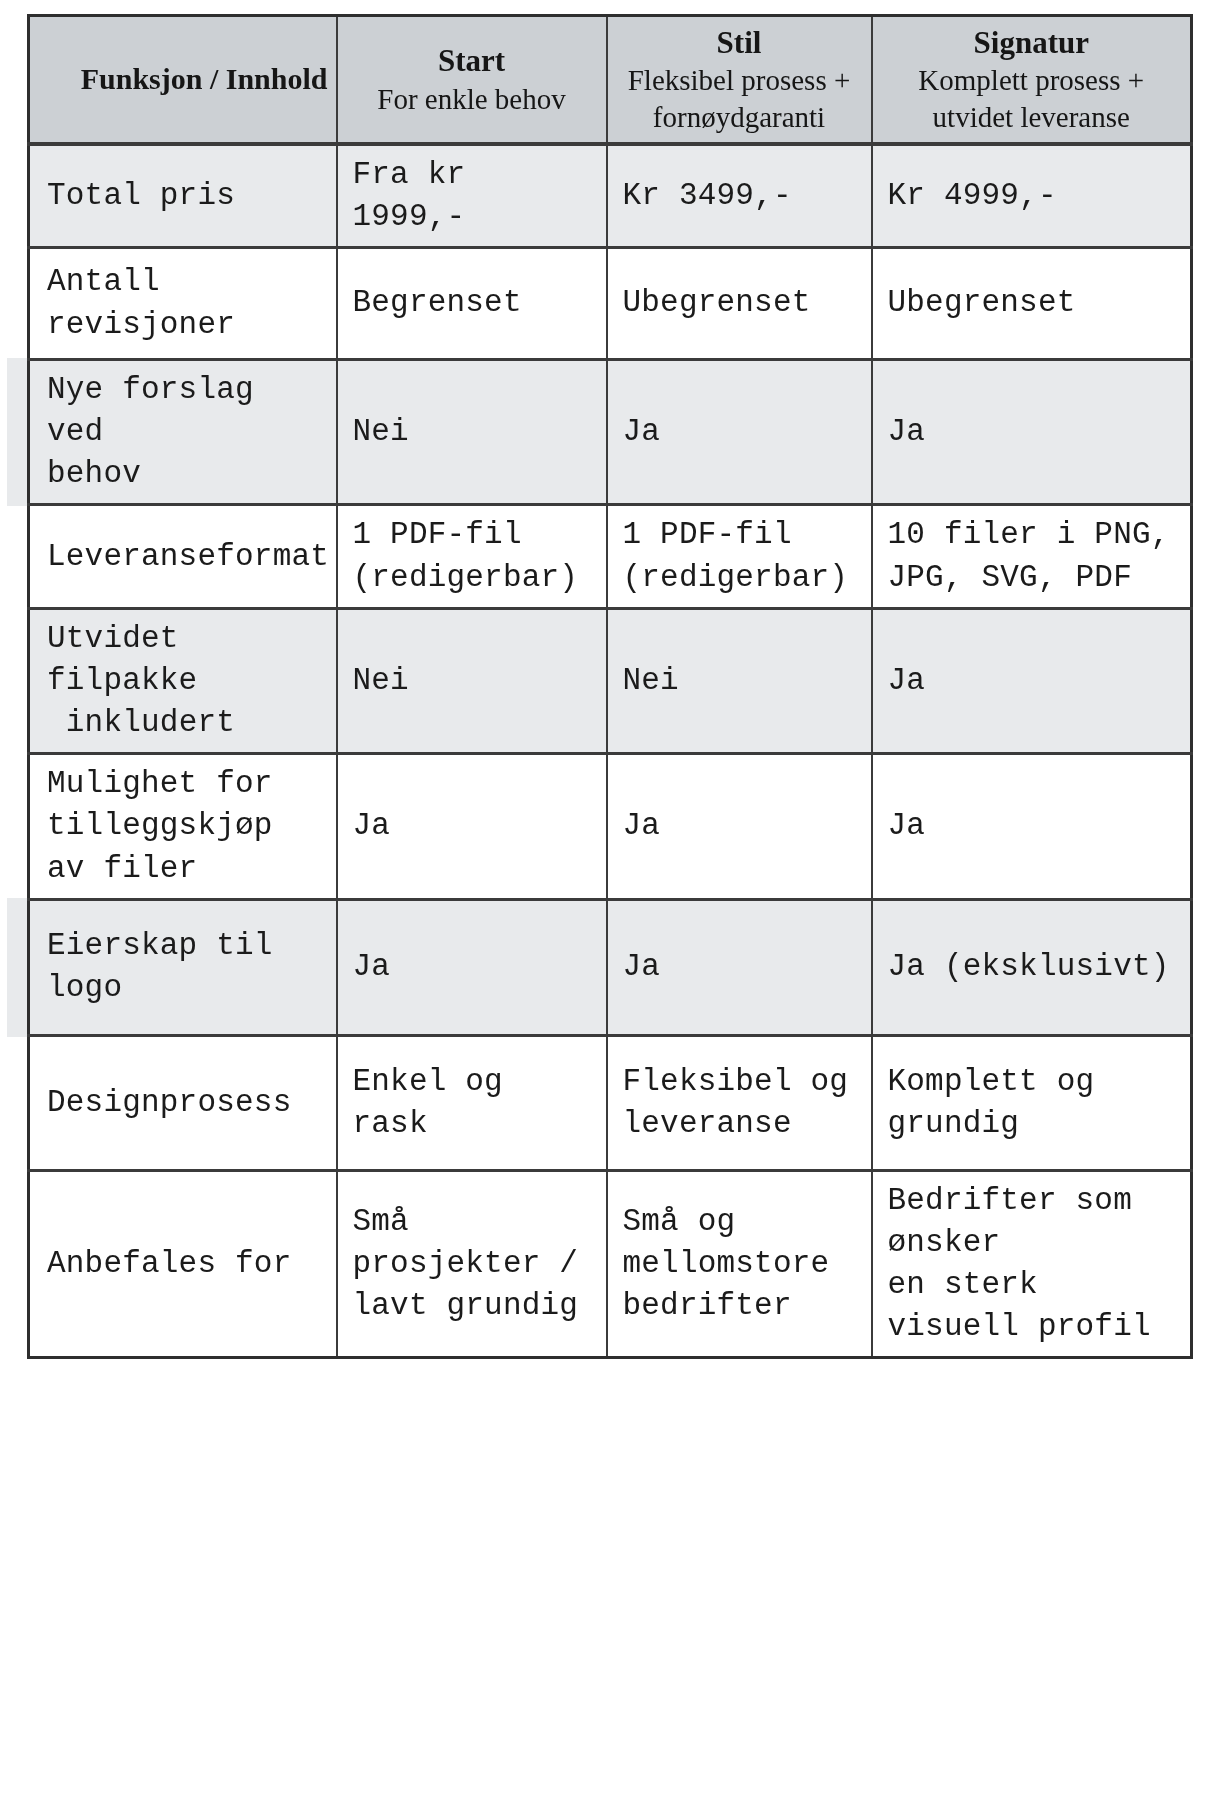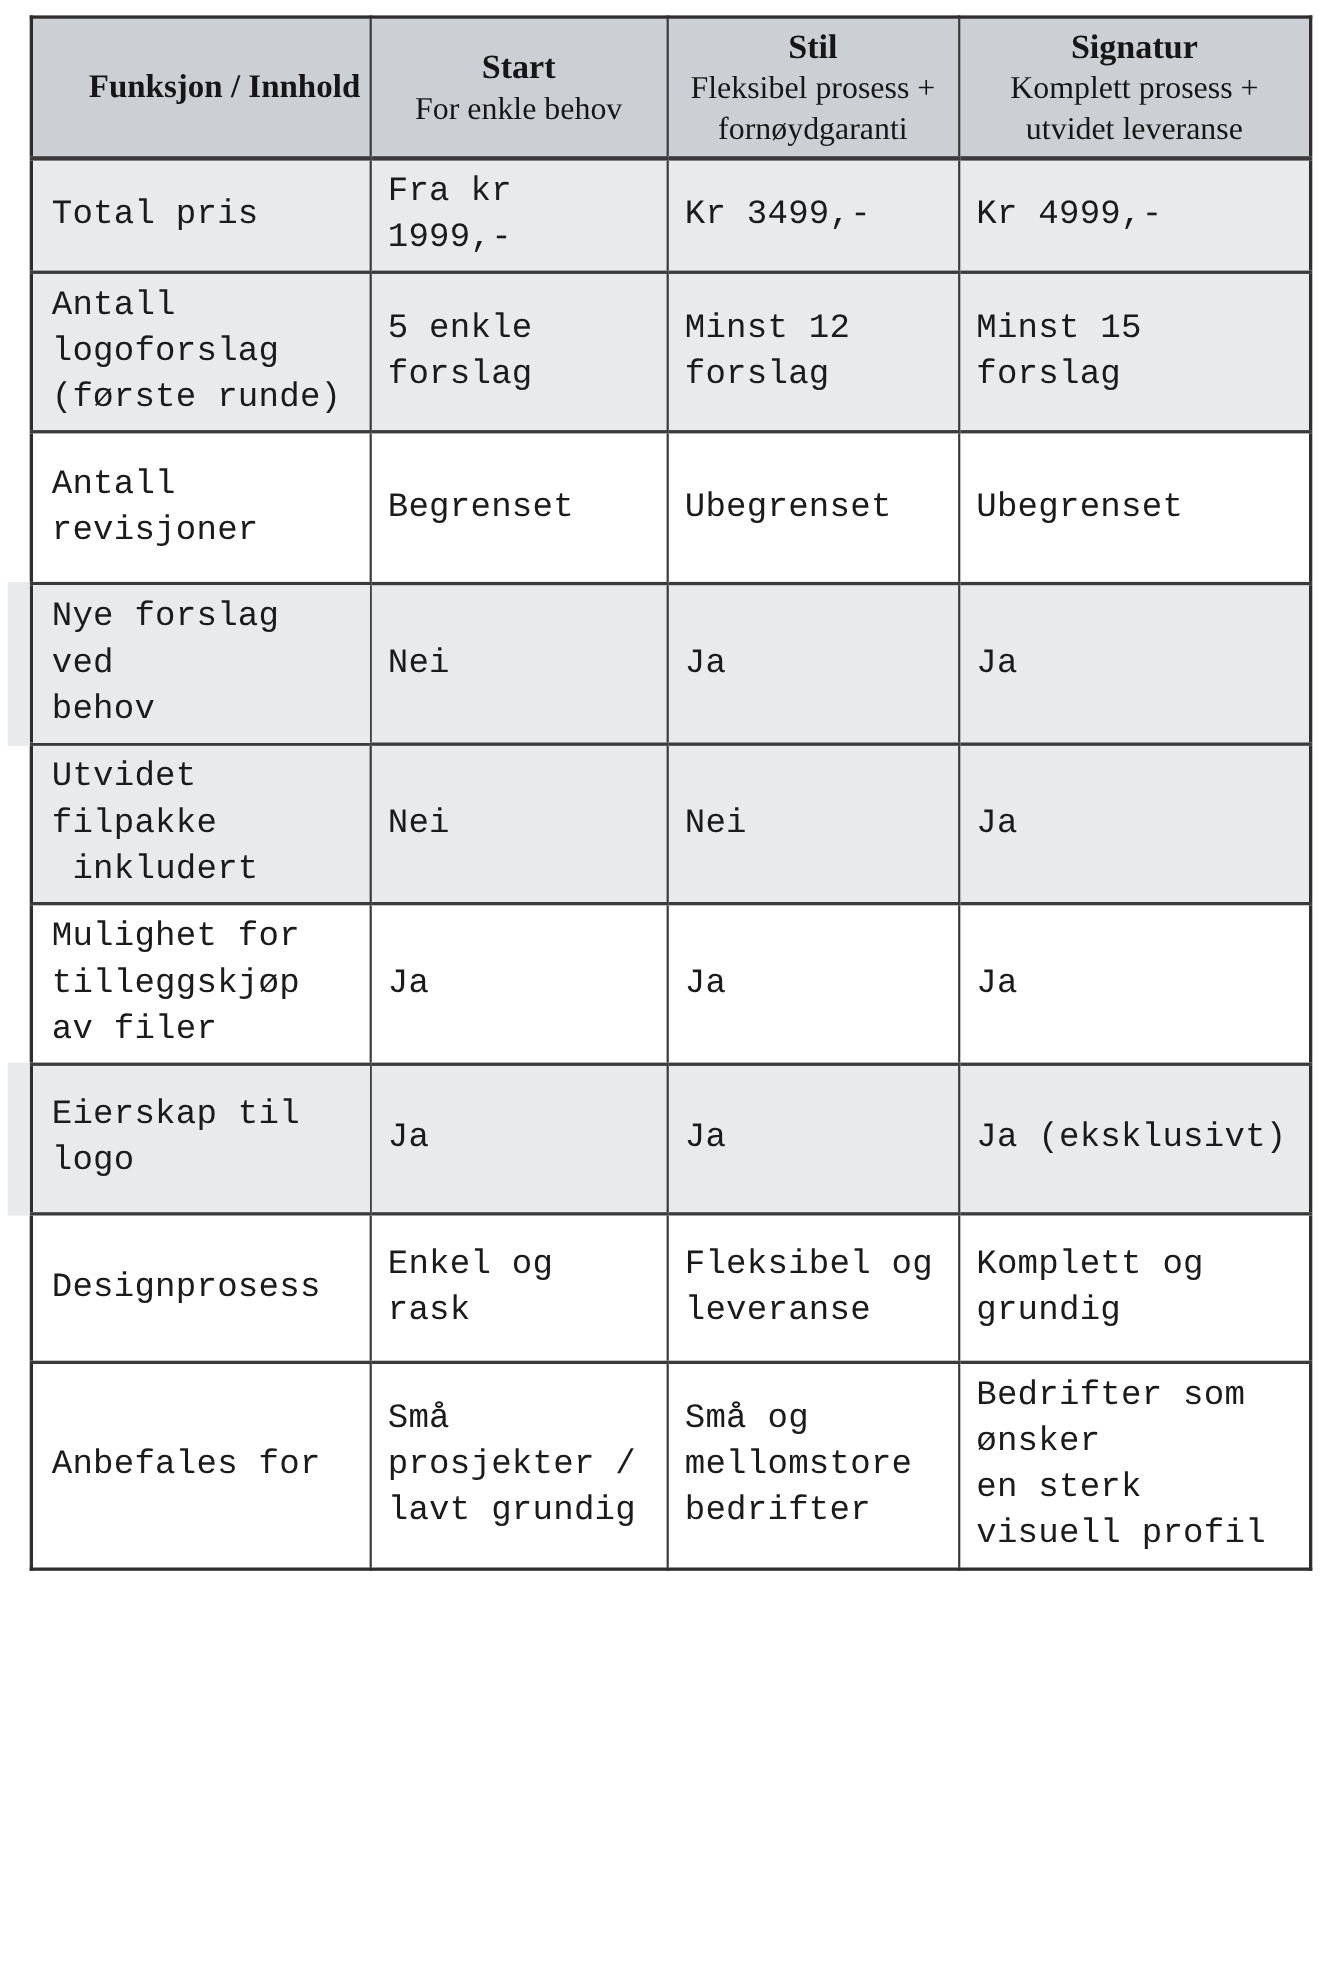--- a/index.html
+++ b/index.html
@@ -118,39 +118,41 @@
         </th>
       </tr>
     </thead>
     <tbody id="table-body">
         <tr class="shaded">
           <td class="label">Total pris</td>
           <td class="value">Fra kr 1999,-</td>
           <td class="value">Kr 3499,-</td>
           <td class="value">Kr 4999,-</td>
         </tr>
-        <tr class="shaded">
-          <td class="label">Antall logoforslag
-(første runde)</td>
-          <td class="value">5 enkle forslag</td>
-          <td class="value">Minst 12 forslag</td>
-          <td class="value">Minst 15 forslag</td>
-        </tr>
         <tr>
           <td class="label">Antall revisjoner</td>
           <td class="value">Begrenset</td>
           <td class="value">Ubegrenset</td>
           <td class="value">Ubegrenset</td>
         </tr>
         <tr class="shaded">
           <td class="label overhang">Nye forslag ved
 behov</td>
           <td class="value">Nei</td>
           <td class="value">Ja</td>
           <td class="value">Ja</td>
+        </tr>
+        <tr>
+          <td class="label">Leveranseformat</td>
+          <td class="value">1 PDF-fil
+(redigerbar)</td>
+          <td class="value">1 PDF-fil
+(redigerbar)</td>
+          <td class="value">10 filer i PNG,
+JPG, SVG, PDF</td>
         </tr>
         <tr class="shaded">
           <td class="label">Utvidet filpakke
  inkludert</td>
           <td class="value">Nei</td>
           <td class="value">Nei</td>
           <td class="value">Ja</td>
         </tr>
         <tr>
           <td class="label">Mulighet for

